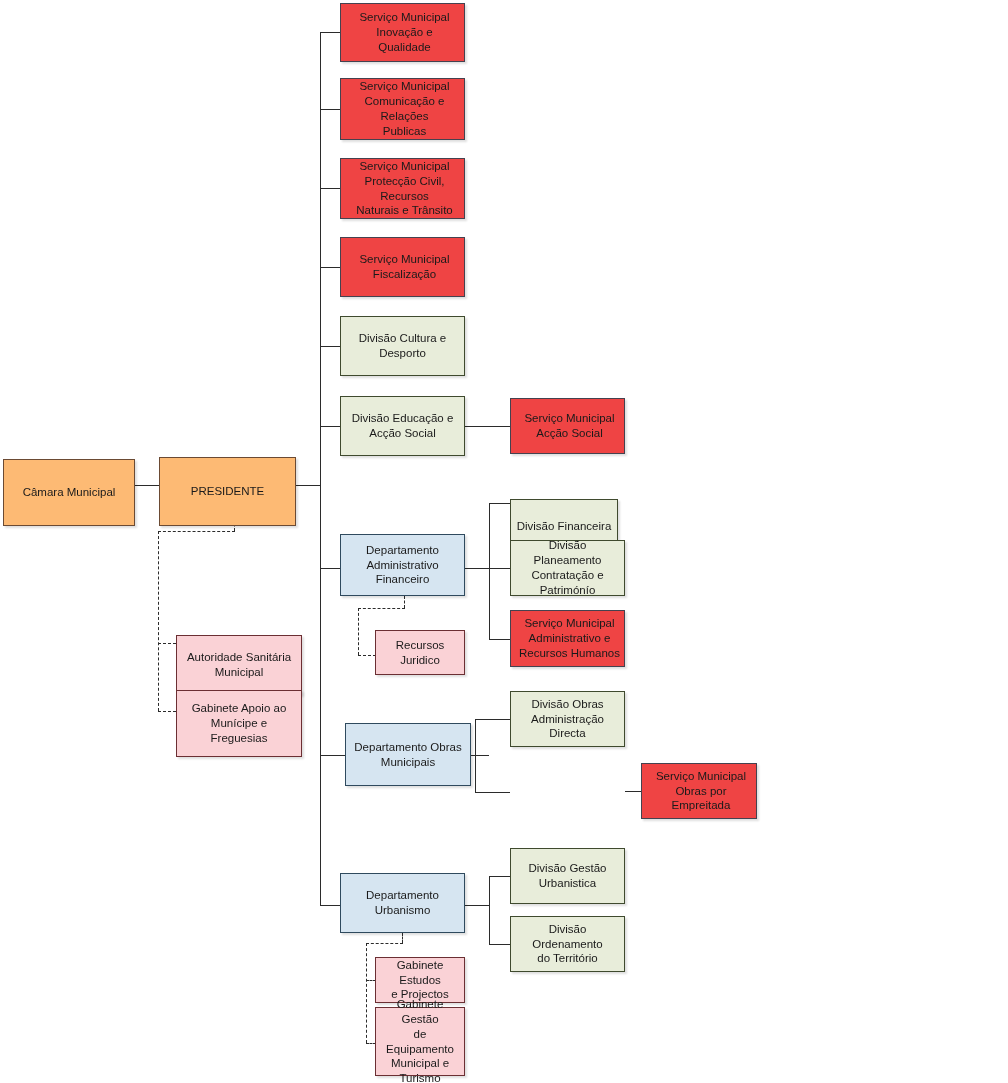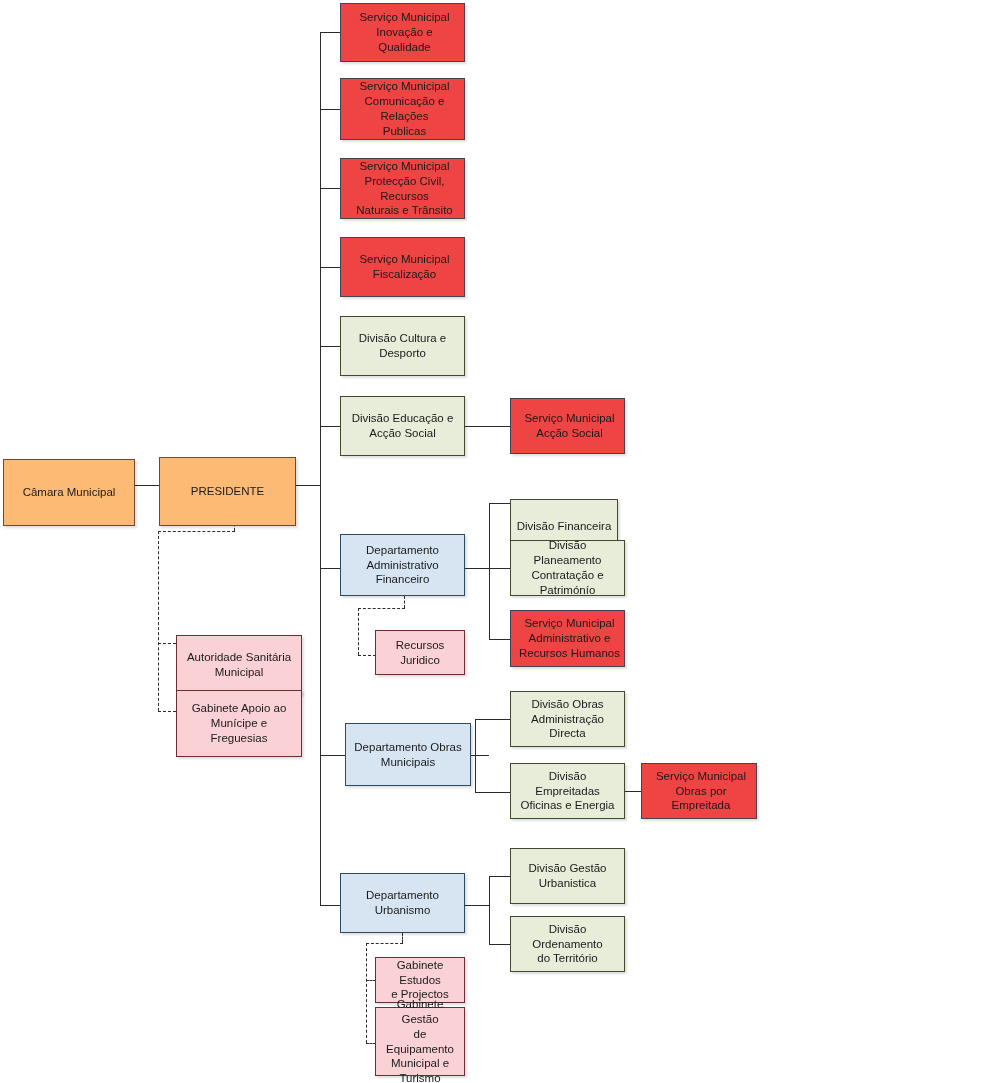--- a/index.html
+++ b/index.html
@@ -155,22 +155,20 @@
 Recursos Humanos</div>
 
   <div class="node pink" style="left:375px; top:630px; width:90px; height:45px;">Recursos Juridico</div>
 
   <div class="node green" style="left:510px; top:691px; width:115px; height:56px;">Divisão Obras
 Administração Directa</div>
 
   <div class="node blue" style="left:345px; top:723px; width:126px; height:63px;">Departamento Obras
 Municipais</div>
 
-  <div class="node green" style="left:510px; top:763px; width:115px; height:56px;">Divisão Empreitadas
-Oficinas e Energia</div>
 
   <div class="node purple" style="left:641px; top:763px; width:116px; height:56px;">Serviço Municipal
 Obras por Empreitada</div>
 
   <div class="node blue" style="left:340px; top:873px; width:125px; height:60px;">Departamento
 Urbanismo</div>
 
   <div class="node green" style="left:510px; top:848px; width:115px; height:56px;">Divisão Gestão
 Urbanistica</div>
 

